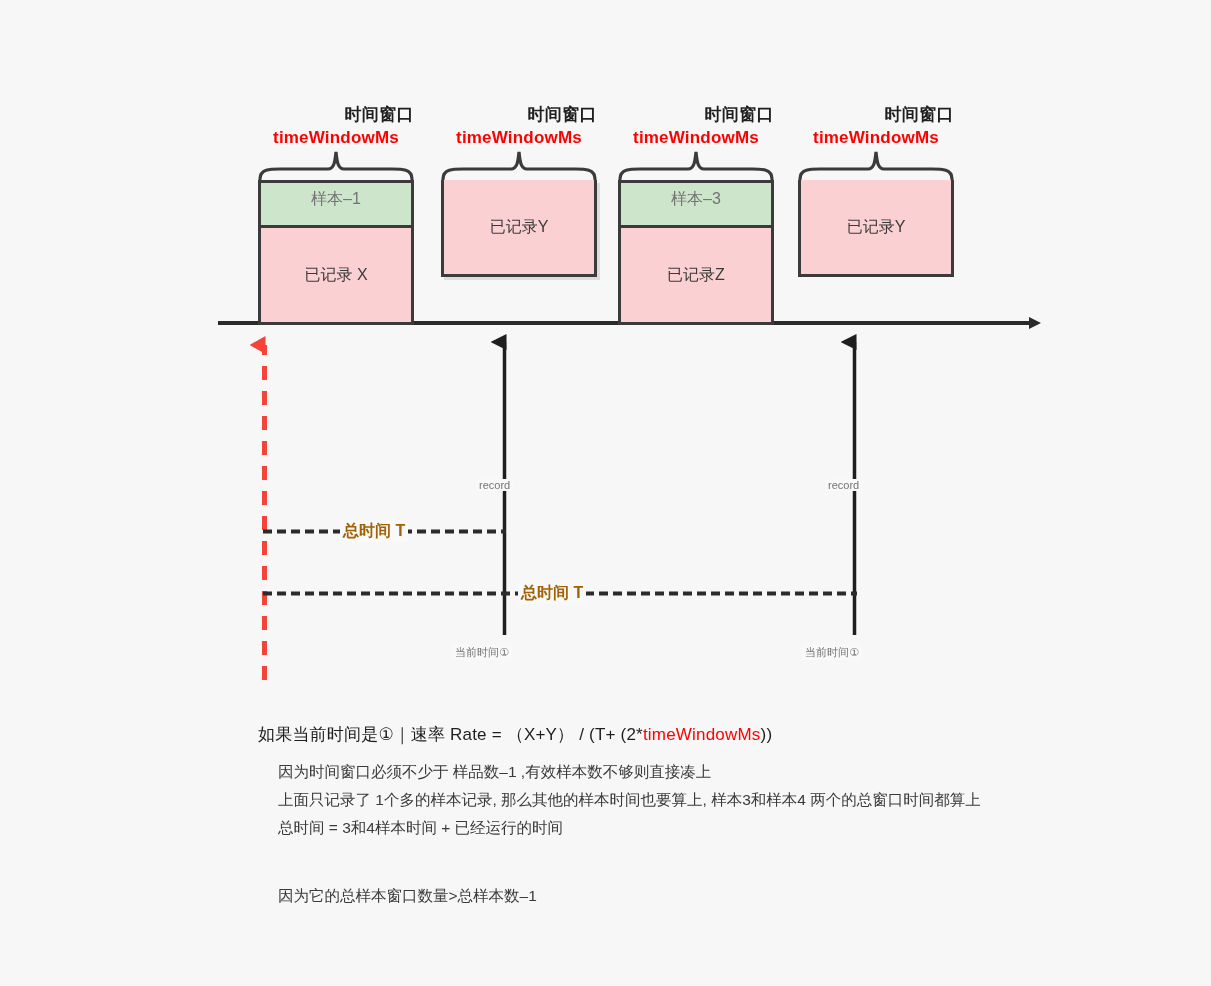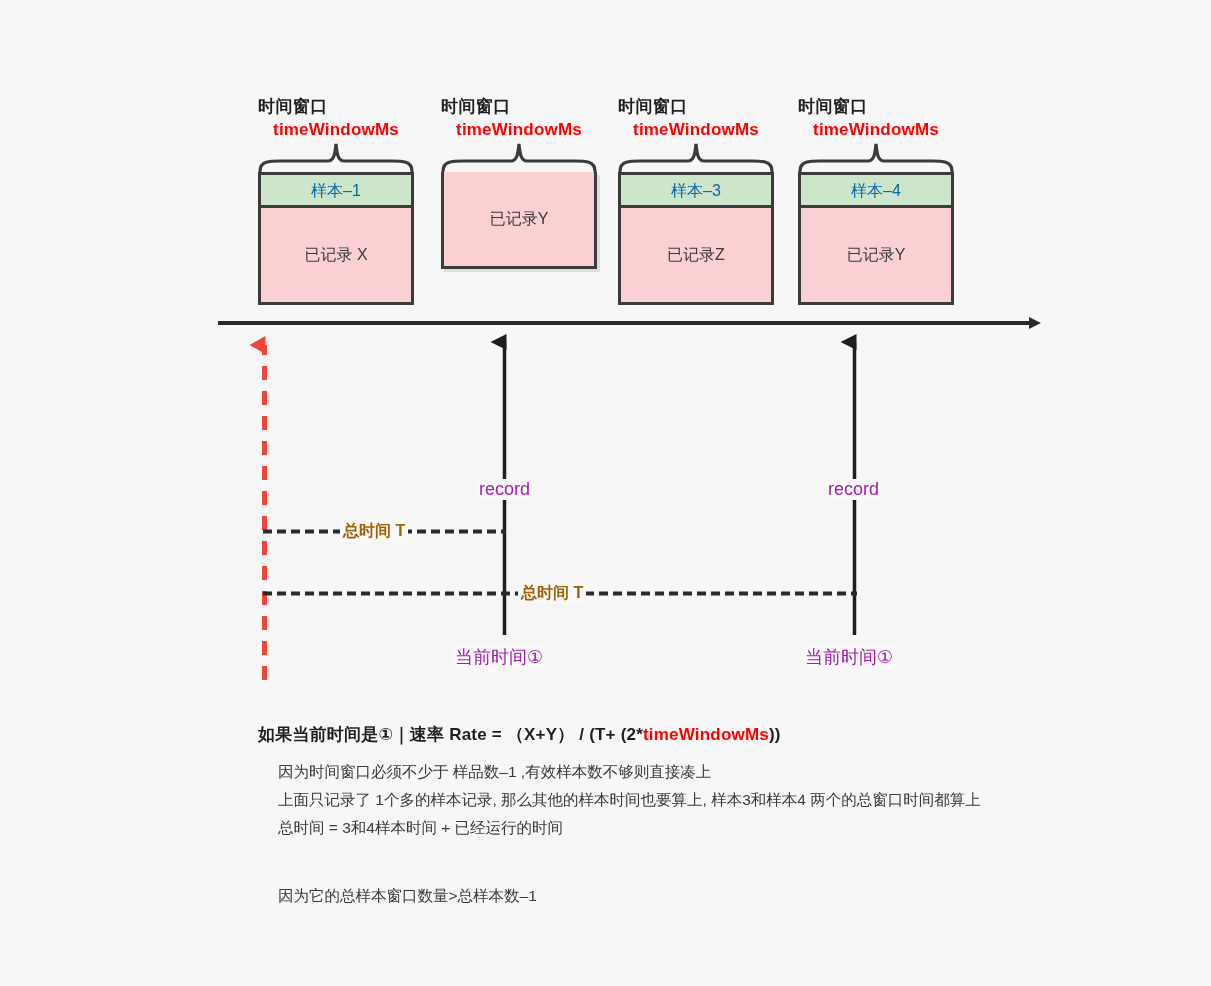--- a/index.html
+++ b/index.html
@@ -22,87 +22,88 @@
     height: 986px;
   }
 
   
   .window-col {
     position: absolute;
     top: 95px;
     width: 156px;
   }
   .win-title {
-    text-align: left;
+    text-align: right;
     font-size: 17px;
     font-weight: bold;
     color: #1f1f1f;
     line-height: 23px;
     letter-spacing: .4px;
+    margin-top: 8px;
   }
   .win-var {
     text-align: center;
     font-size: 17px;
     font-weight: bold;
     color: #ff0000;
     line-height: 23px;
     letter-spacing: .2px;
   }
   .brace-wrap {
     height: 30px;
     margin-top: 1px;
   }
   .brace-wrap svg { display: block; }
 
   .sample-box {
     border: 3px solid #3b3b3b;
     background: #cde5cb;
     box-sizing: border-box;
-    height: 36px;
+    height: 48px;
     line-height: 31px;
     text-align: center;
     font-size: 16px;
-    color: #0369a1;
+    color: #737373;
   }
   .record-box {
     border: 3px solid #3b3b3b;
     border-top: none;
     background: #fbd0d3;
     box-sizing: border-box;
     height: 97px;
     text-align: left;
     font-size: 16px;
     color: #3a3a3a;
     display: flex;
     align-items: center;
     justify-content: center;
   }
   .shadowed { box-shadow: 3px 3px 0 rgba(0,0,0,0.10); }
 
   
   .tl-label {
     position: absolute;
-    font-size: 18px;
-    color: #a21caf;
+    font-size: 11px;
+    color: #737373;
     background: #f9f9f9;
     padding: 0 3px;
     white-space: nowrap;
   }
   .tl-label.bold { font-weight: bold; font-size: 16px; color: #a16207; }
 
   
   .notes {
     position: absolute;
     left: 258px;
     top: 720px;
     width: 930px;
   }
   .note-head {
     font-size: 17px;
-    font-weight: bold;
+    font-weight: normal;
     color: #1f1f1f;
     line-height: 30px;
     letter-spacing: .2px;
   }
   .note-head .red { color: #ff0000; }
   .note-line {
     font-size: 15.5px;
     color: #3a3a3a;
     line-height: 28px;
     margin-left: 20px;
@@ -187,21 +188,20 @@
 </div>
 
 <div class="window-col" style="left:798px;">
   <div class="win-title">时间窗口</div>
   <div class="win-var">timeWindowMs</div>
   <div class="brace-wrap">
     <svg width="156" height="30" viewBox="0 0 156 30" xmlns="http://www.w3.org/2000/svg">
       <path d="M2,29 C2,19 12,19 22,19 C32,19 68,19 70,19 C76,19 77,12 78,2 C79,12 80,19 86,19 C88,19 124,19 134,19 C144,19 154,19 154,29" fill="none" stroke="#3b3b3b" stroke-width="3.2" stroke-linecap="round"></path>
     </svg>
   </div>
-  <div class="sample-box">样本–4</div>
   <div class="record-box">已记录Y</div>
 </div>
 
 <div class="tl-label" style="left:476px; top:479px;">record</div>
 
 <div class="tl-label" style="left:825px; top:479px;">record</div>
 
 <div class="tl-label bold" style="left:340px; top:521px;">总时间 T</div>
 
 <div class="tl-label bold" style="left:518px; top:583px;">总时间 T</div>

